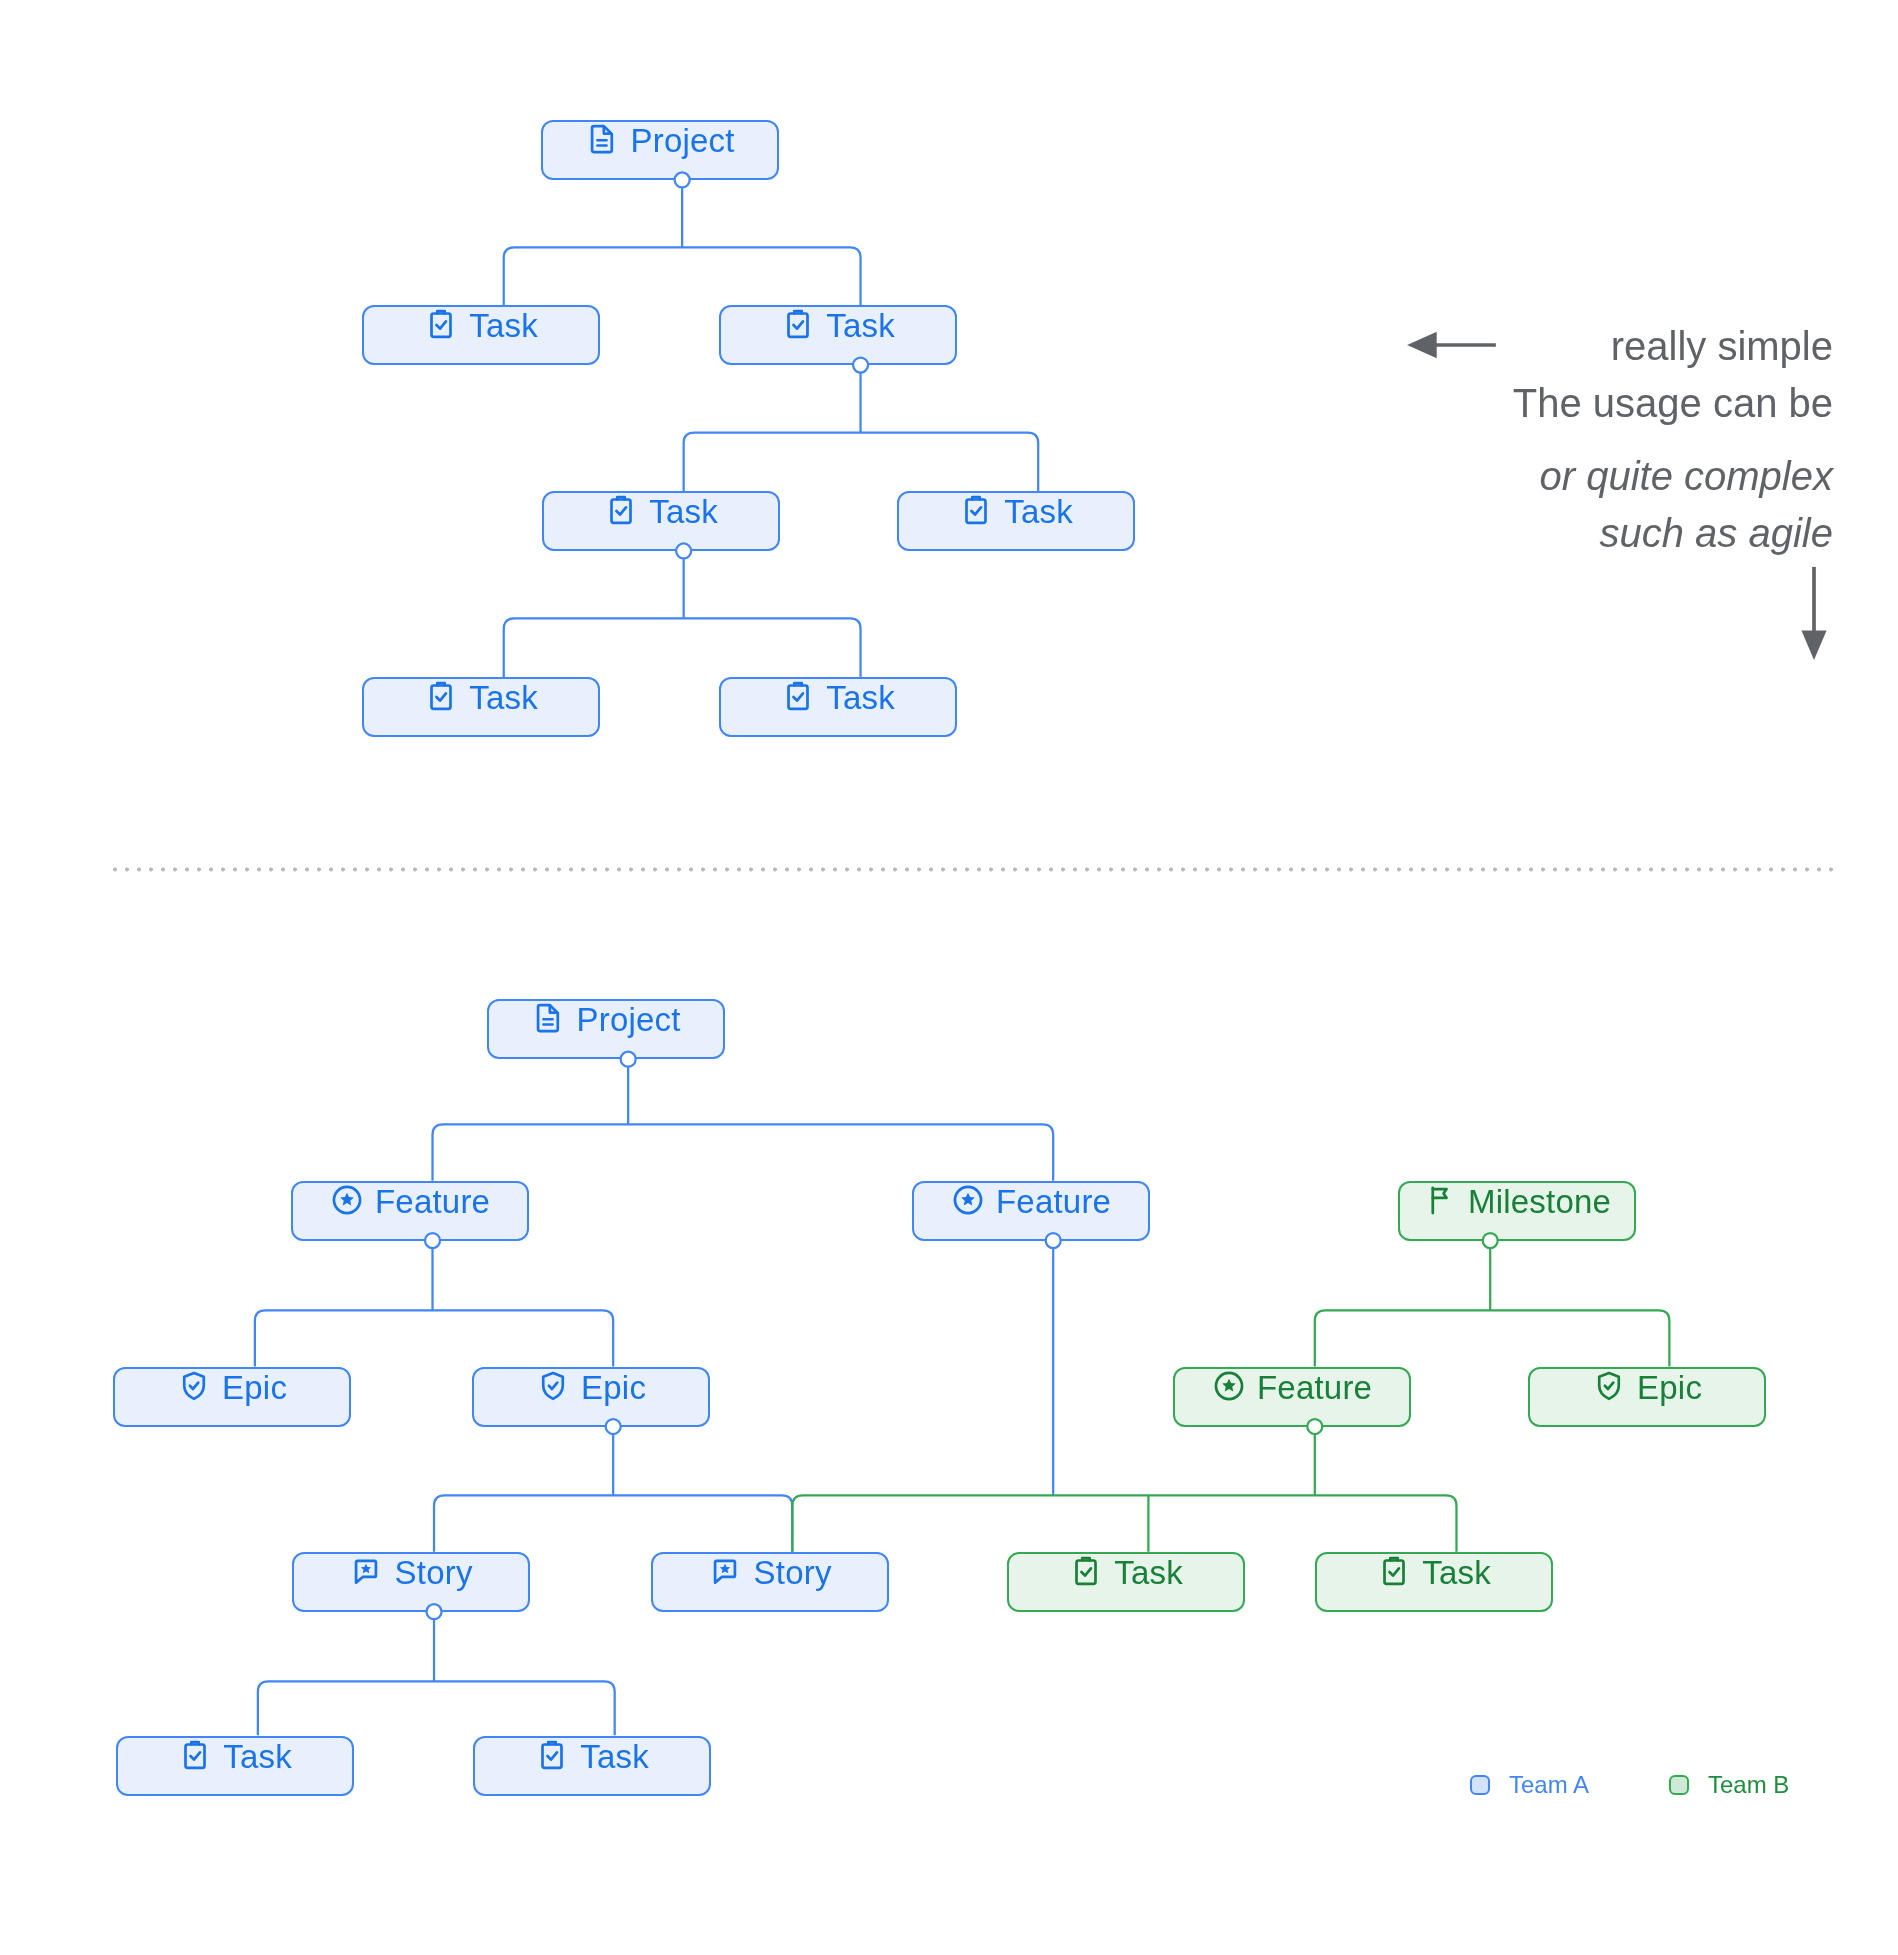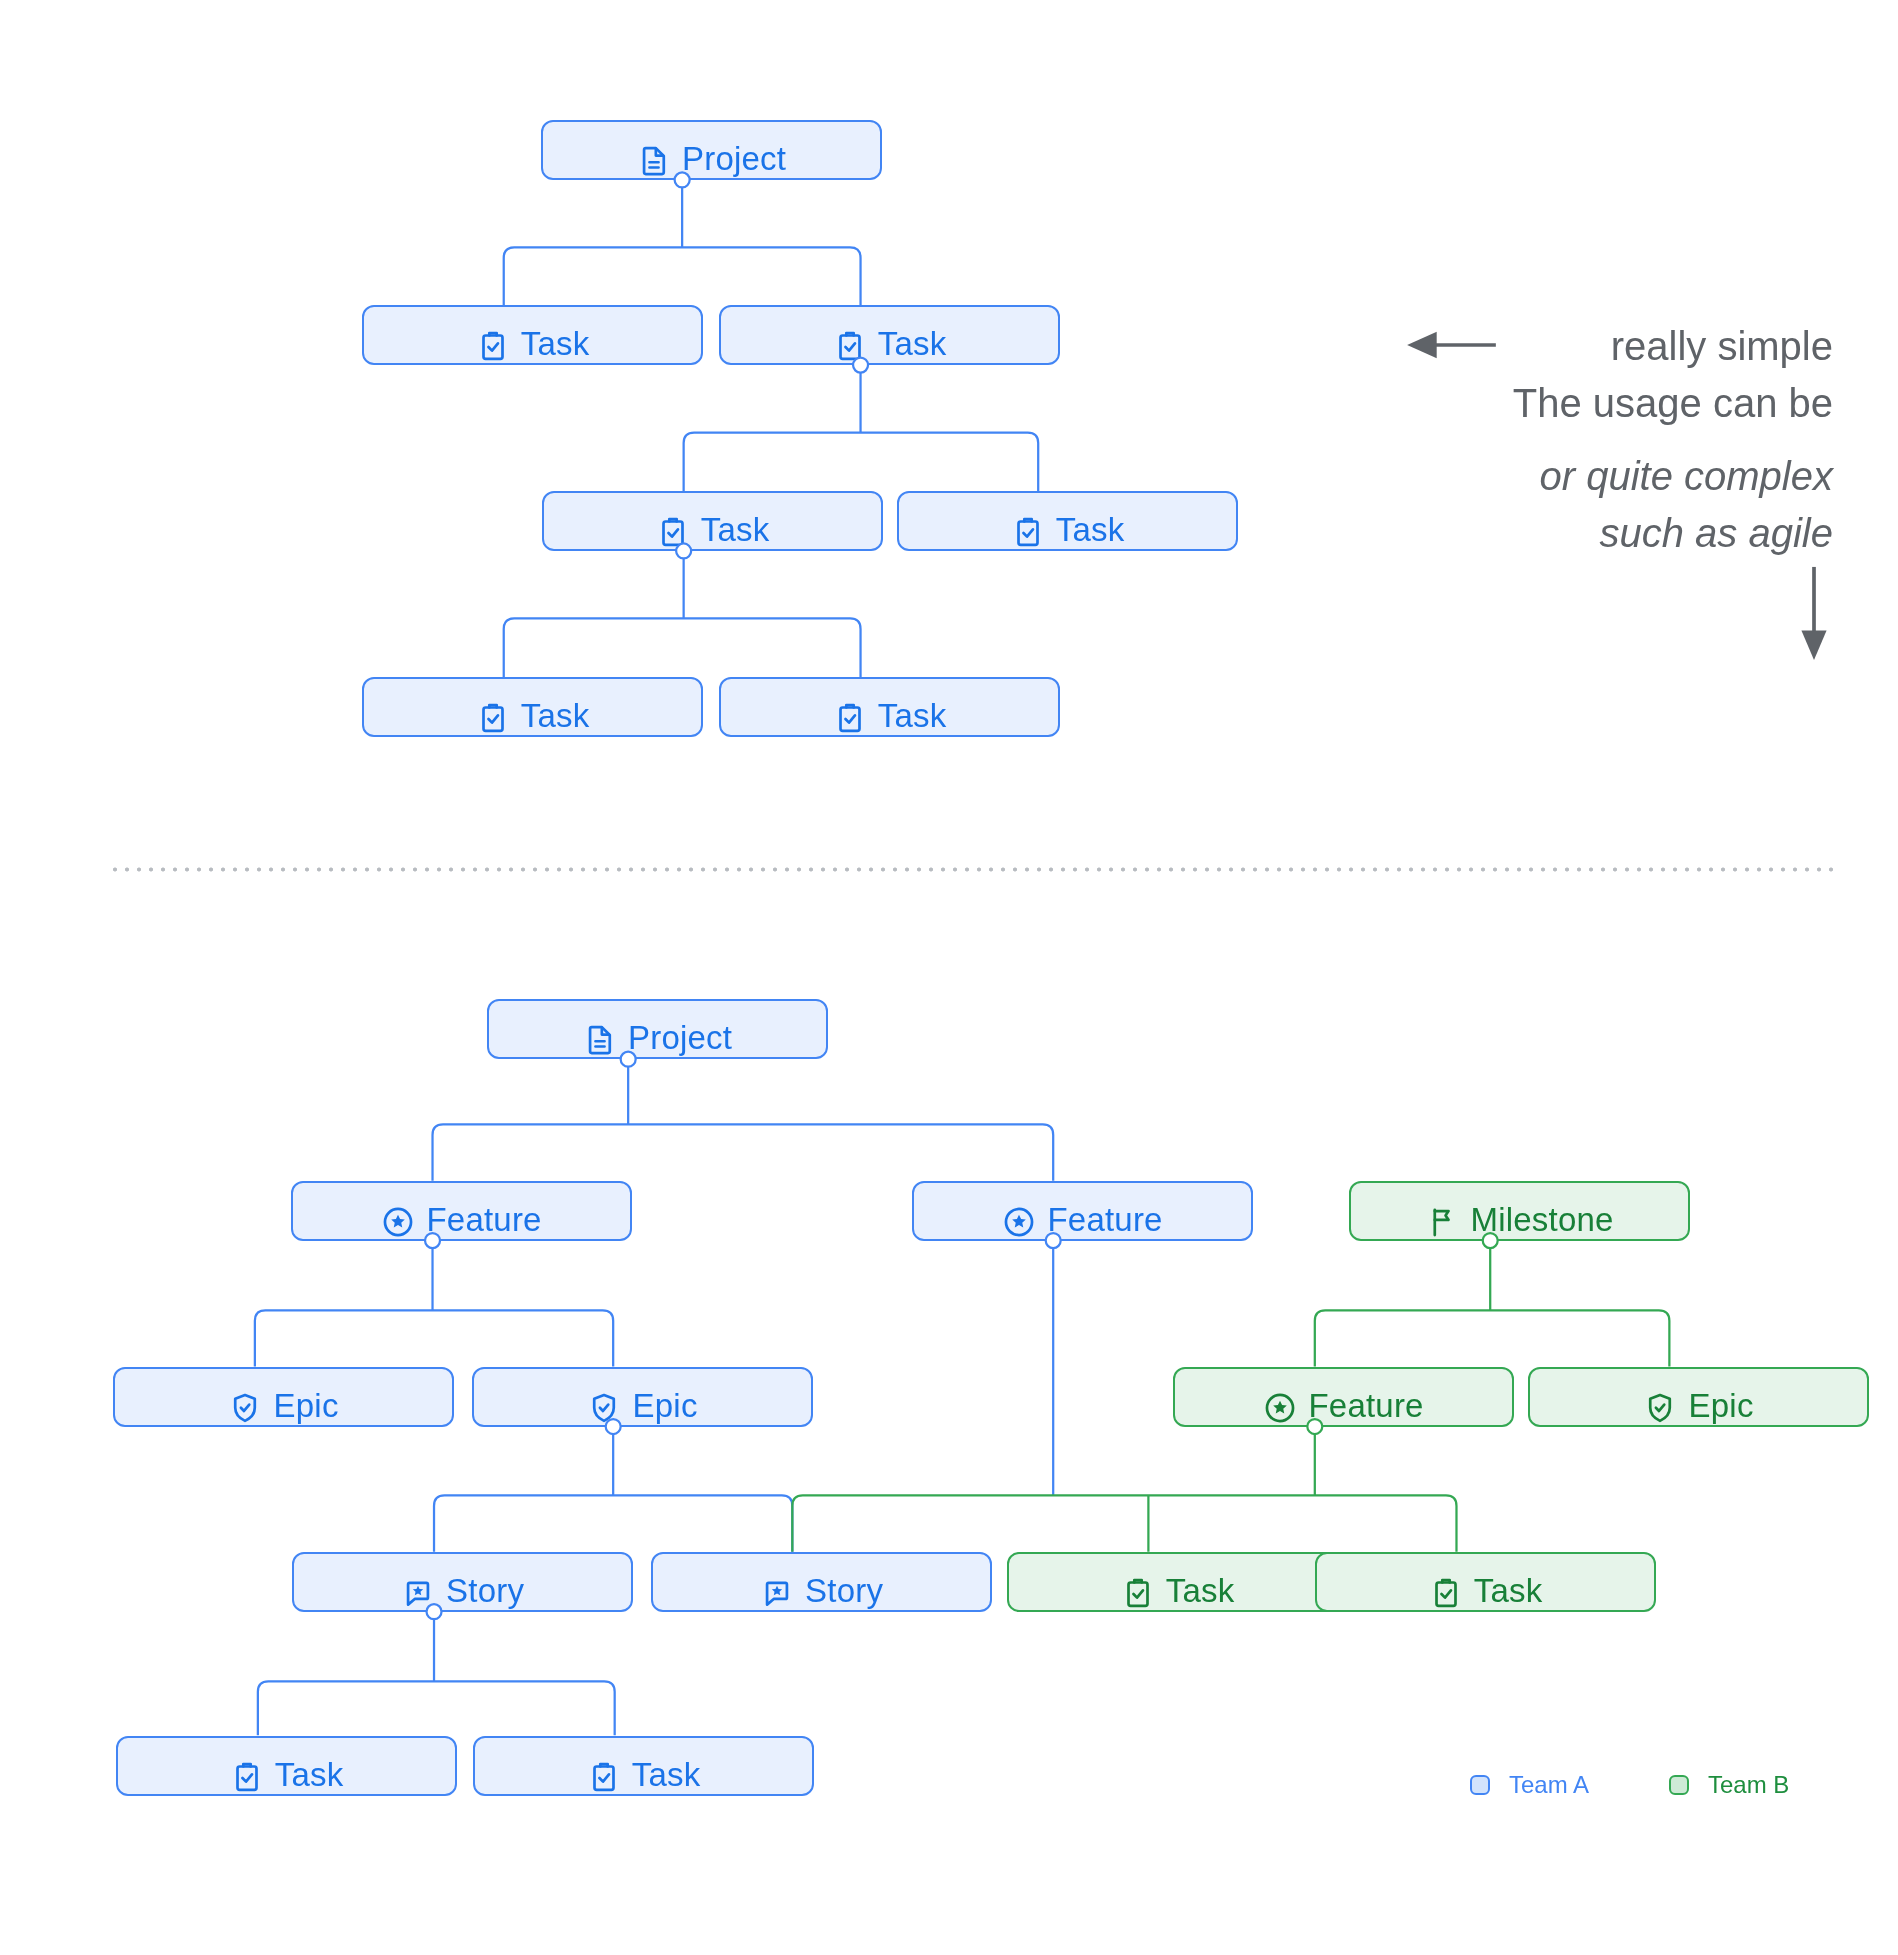--- a/index.html
+++ b/index.html
@@ -1,21 +1,21 @@
 <!DOCTYPE html>
 <html style="font-size:12px"><head>
 <meta charset="utf-8">
 <style>
   html,body{margin:0;padding:0;background:#fff;}
   #stage{position:relative;width:1898px;height:1955px;background:#ffffff;overflow:hidden;
          font-family:"Liberation Sans","DejaVu Sans",sans-serif;}
   svg.layer{position:absolute;left:0;top:0;pointer-events:none;}
   #nodes{position:absolute;left:0;top:0;width:100%;height:100%;}
-  .node{position:absolute;width:341px;height:60px;border-radius:12px;border:2.2px solid;
-        display:flex;align-items:flex-end;justify-content:center;gap:11.2px;
+  .node{position:absolute;width:238px;height:60px;border-radius:12px;border:2.2px solid;
+        display:flex;align-items:flex-start;justify-content:center;gap:11.2px;
         font-size:33px;font-weight:500;letter-spacing:0.2px;box-sizing:border-box;}
   .node.team-A{background:#e8f0fe;border-color:#4285f4;color:#1a73e8;}
   .node.team-B{background:#e6f4ea;border-color:#34a853;color:#188038;}
   .node svg{width:34px;height:34px;flex:0 0 auto;}
   .divider{position:absolute;left:109px;top:867px;width:1724px;height:4.5px;
            background-image:radial-gradient(circle,#b8bcc1 1.7px,rgba(0,0,0,0) 2px);
            background-size:12px 4.5px;background-position:0 50%;}
   .note-text{position:absolute;right:65px;top:318px;width:525px;text-align:right;
              color:#5f6368;font-size:40px;line-height:57px;font-weight:400;}
   .note-para + .note-para{margin-top:16px;font-style:italic;}
@@ -122,21 +122,21 @@
         </svg>
         <span>Feature</span>
       </div>
       <div class="node team-A" style="left: 912px; top: 1181px;">
         <svg viewBox="0 0 24 24" fill="none" stroke="currentColor" stroke-width="1.9" stroke-linecap="round" stroke-linejoin="round">
           <circle cx="12" cy="12" r="9.2"></circle>
           <path fill="currentColor" stroke="none" d="M12 6.9l1.45 3.05 3.35.36-2.5 2.26.7 3.3L12 14.2l-3 1.67.7-3.3-2.5-2.26 3.35-.36Z"></path>
         </svg>
         <span>Feature</span>
       </div>
-      <div class="node team-B" style="left: 1349px; top: 1181px;">
+      <div class="node team-B" style="left: 1398px; top: 1181px;">
         <svg viewBox="0 0 24 24" fill="none" stroke="currentColor" stroke-width="1.9" stroke-linecap="round" stroke-linejoin="round">
           <path d="M6.9 21.2V3.4"></path>
           <path d="M6.9 4.3h9.7l-2.1 3.1 2.1 3.1H6.9"></path>
         </svg>
         <span>Milestone</span>
       </div>
       <div class="node team-A" style="left: 113px; top: 1367px;">
         <svg viewBox="0 0 24 24" fill="none" stroke="currentColor" stroke-width="1.9" stroke-linecap="round" stroke-linejoin="round">
           <path d="M12 2.9 18.9 5.5v6.4c0 4.5-2.9 7.4-6.9 9.2-4-1.8-6.9-4.7-6.9-9.2V5.5Z"></path>
           <path d="M9.1 11.8l2.2 2.3 3.7-4.5"></path>

